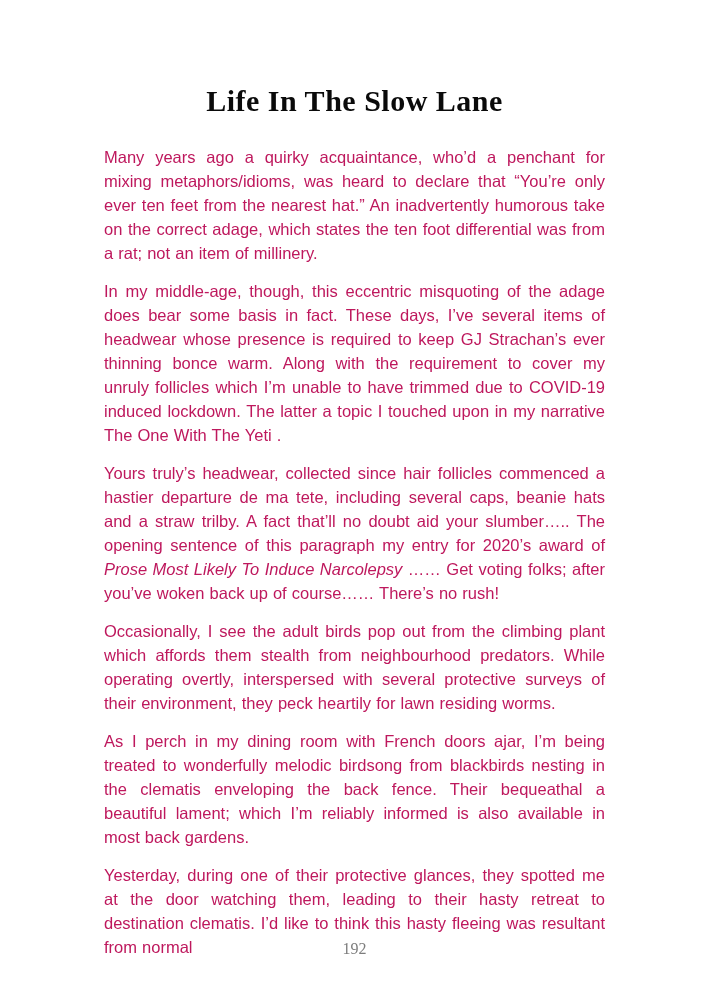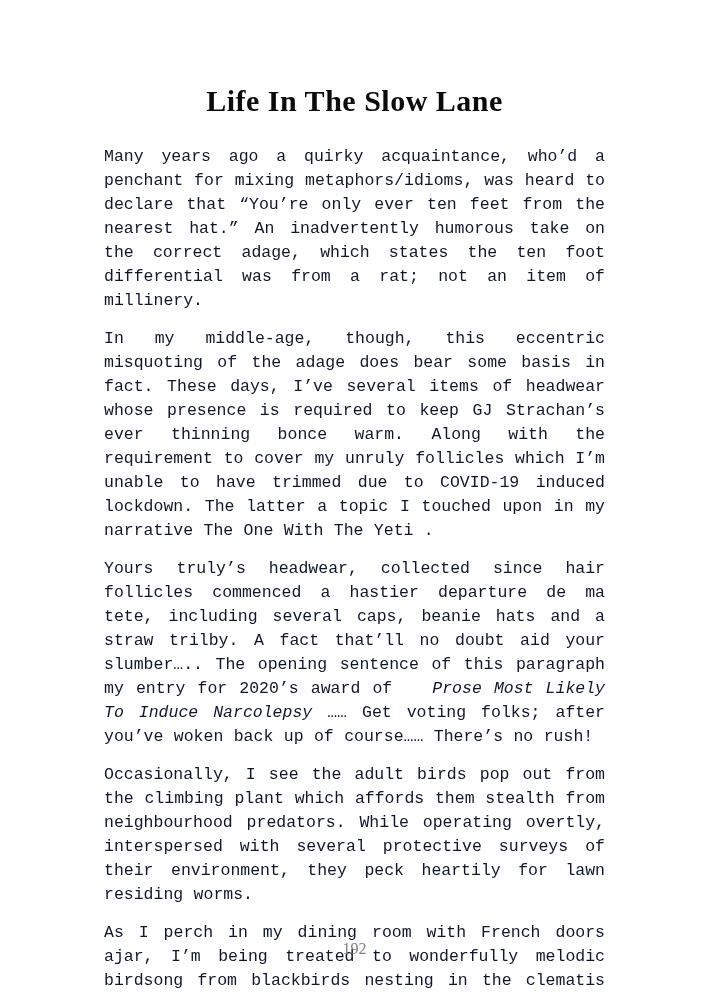--- a/index.html
+++ b/index.html
@@ -22,31 +22,30 @@
     font-family: "Liberation Serif", serif;
     font-weight: 700;
     font-size: 30px;
     line-height: 34px;
     color: #0a0a0a;
     text-align: center;
     margin-bottom: 27px;
     letter-spacing: 0.5px;
   }
   .para {
-    font-family: Liberation Mono, monospace;
+    font-family: Liberation Sans, sans-serif;
     font-size: 16.5px;
     line-height: 24px;
-    color: #0f172a;
+    color: #be185d;
     text-align: justify;
     margin-bottom: 14px;
     word-spacing: 0.5px;
   }
   .para .italic {
     font-style: italic;
-    margin-left: 28px;
   }
   .page-footer {
     position: absolute;
     left: 0;
     right: 0;
     bottom: 36px;
     text-align: center;
     font-family: "Liberation Serif", serif;
     font-size: 16px;
     line-height: 14px;
@@ -63,16 +62,17 @@
     <p class="para">Many years ago a quirky acquaintance, who’d a penchant for mixing metaphors/idioms, was heard to declare that “You’re only ever ten feet from the nearest hat.” An inadvertently humorous take on the correct adage, which states the ten foot differential was from a rat; not an item of millinery.</p>
 
     <p class="para">In my middle-age, though, this eccentric misquoting of the adage does bear some basis in fact. These days, I’ve several items of headwear whose presence is required to keep GJ Strachan’s ever thinning bonce warm. Along with the requirement to cover my unruly follicles which I’m unable to have trimmed due to COVID-19 induced lockdown. The latter a topic I touched upon in my narrative The One With The Yeti .</p>
 
     <p class="para"><span>Yours truly’s headwear, collected since hair follicles commenced a hastier departure de ma tete, including several caps, beanie hats and a straw trilby. A fact that’ll no doubt aid your slumber….. The opening sentence of this paragraph my entry for 2020’s award of </span><span class="italic">Prose Most Likely To Induce Narcolepsy</span><span> …… Get voting folks; after you’ve woken back up of course…… There’s no rush!</span></p>
 
     <p class="para">Occasionally, I see the adult birds pop out from the climbing plant which affords them stealth from neighbourhood predators. While operating overtly, interspersed with several protective surveys of their environment, they peck heartily for lawn residing worms.</p>
 
     <p class="para">As I perch in my dining room with French doors ajar, I’m being treated to wonderfully melodic birdsong from blackbirds nesting in the clematis enveloping the back fence. Their bequeathal a beautiful lament; which I’m reliably informed is also available in most back gardens.</p>
 
+    <p class="para">Yesterday, during one of their protective glances, they spotted me at the door watching them, leading to their hasty retreat to destination clematis. I’d like to think this hasty fleeing was resultant from normal</p>
   </div>
 
   <div class="page-footer">192</div>
 </div>
 
 </body></html>

